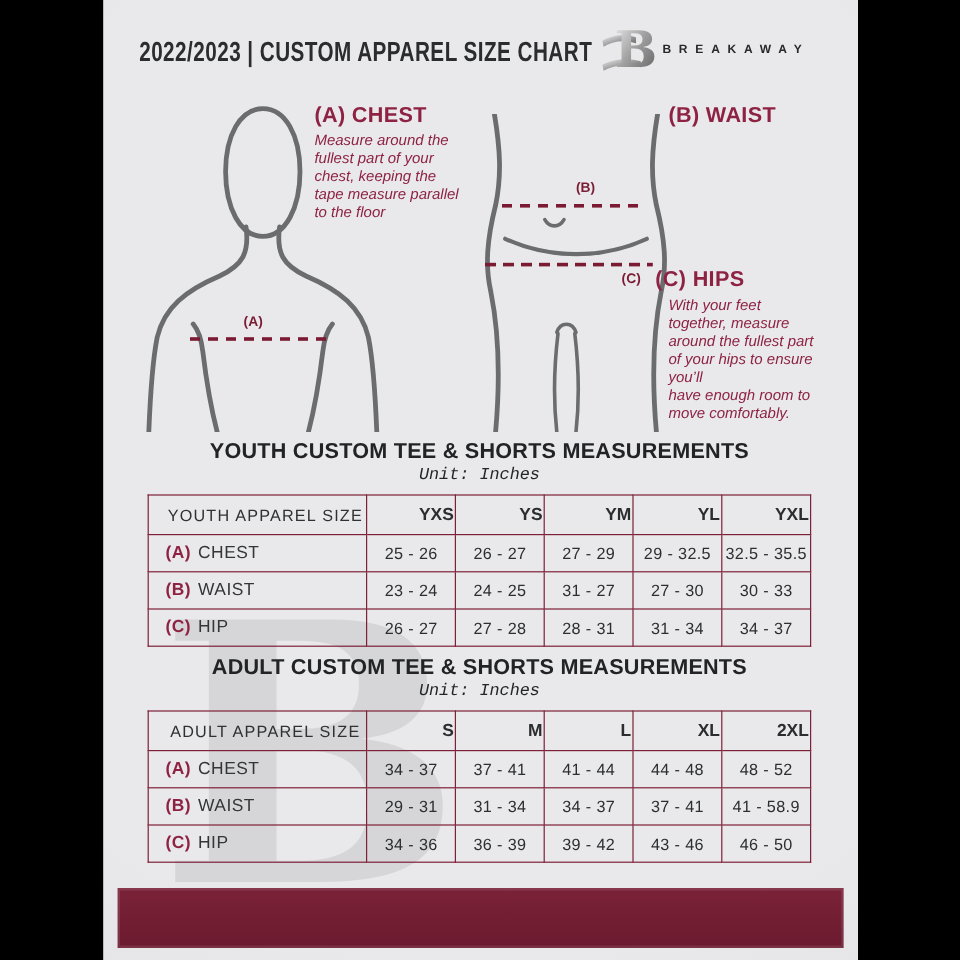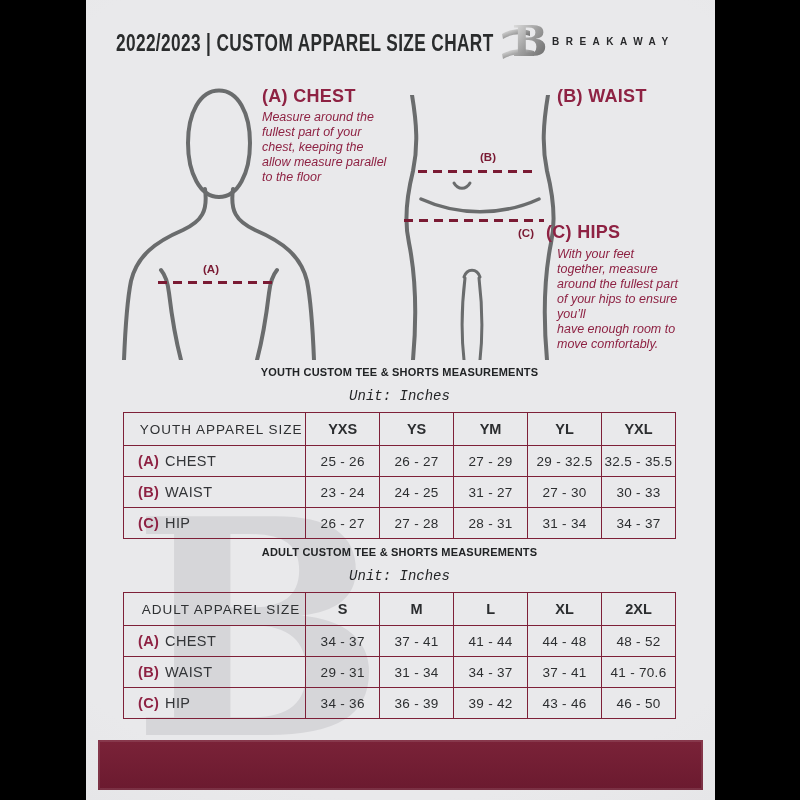--- a/index.html
+++ b/index.html
@@ -27,30 +27,30 @@
   .fig{stroke:#6a6c6d;fill:none;stroke-width:4;stroke-linecap:round;}
   .fig-upper{left:30px;top:85px;} .fig-lower{left:312px;top:95px;}
   .dash{height:3px;background:repeating-linear-gradient(90deg,#7a1a33 0 9px,transparent 9px 15px);z-index:2;}
   .dash-a{left:72px;top:281px;width:114px;}
   .dash-b{left:332px;top:170px;width:114px;}
   .dash-c{left:318px;top:219px;width:140px;}
   .marker{font-size:11.5px;font-weight:bold;color:#7a1a33;z-index:2;}
   .mk-a{left:117px;top:263px;} .mk-b{left:394px;top:151px;} .mk-c{left:432px;top:227px;}
 
   
-  .sec-title{width:553px;left:37px;text-align:center;font-size:11px;font-weight:bold;
+  .sec-title{width:553px;left:37px;text-align:center;font-size:18px;font-weight:bold;
              color:#212325;letter-spacing:.2px;z-index:2;}
   .sec-unit{width:553px;left:37px;text-align:center;font-size:14px;font-style:italic;color:#232527;z-index:2;font-family:Liberation Mono, monospace;}
   .yt-title{top:366px;} .yt-unit{top:388px;}
   .ad-title{top:546px;} .ad-unit{top:568px;}
   table.size{position:absolute;left:37px;width:553px;border-collapse:collapse;table-layout:fixed;z-index:2;}
   .yt-table{top:412px;} .ad-table{top:592px;}
   table.size col.c0{width:33%;} table.size col.cv{width:13.4%;}
   table.size th,table.size td{border:1.5px solid #7e2038;background:transparent;}
-  table.size th{height:30px;font-size:14.5px;font-weight:bold;color:#2b2d2f;text-align:center;}
+  table.size th{height:30px;font-size:14.5px;font-weight:bold;color:#2b2d2f;text-align:right;}
   table.size th.first{font-weight:normal;font-size:13.5px;letter-spacing:1px;text-align:center;
                       padding-left:14px;color:#2f3133;}
   table.size td{height:28px;font-size:13.5px;color:#2c2e30;text-align:center;letter-spacing:.3px;}
   table.size td.rowlbl{text-align:left;padding-left:14px;font-size:14.5px;color:#333538;}
   .rk{font-weight:bold;color:#8e2243;} .rl{margin-left:6px;letter-spacing:.4px;}
 
   
   .watermark{left:46px;top:480px;font-family:"DejaVu Serif",serif;font-weight:bold;
              font-size:300px;line-height:1;color:#d6d6d9;z-index:1;}
   .footer-bar{left:12px;top:740px;width:605px;height:50px;
@@ -106,21 +106,21 @@
     <div class="abs marker mk-a">(A)</div>
     <div class="abs dash dash-b"></div>
     <div class="abs marker mk-b">(B)</div>
     <div class="abs dash dash-c"></div>
     <div class="abs marker mk-c">(C)</div>
 
     <div class="abs m-head h-chest">(A) CHEST</div>
     <div class="abs m-body b-chest">Measure around the
 fullest part of your
 chest, keeping the
-allow measure parallel
+tape measure parallel
 to the floor</div>
     <div class="abs m-head h-waist">(B) WAIST</div>
     <div class="abs m-head h-hips">(C) HIPS</div>
     <div class="abs m-body b-hips">With your feet
 together, measure
 around the fullest part
 of your hips to ensure
 you’ll
 have enough room to
 move comfortably.</div>
@@ -199,21 +199,21 @@
         <td>41 - 44</td>
         <td>44 - 48</td>
         <td>48 - 52</td>
       </tr>
       <tr>
         <td class="rowlbl"><span class="rk">(B)</span><span class="rl">WAIST</span></td>
         <td>29 - 31</td>
         <td>31 - 34</td>
         <td>34 - 37</td>
         <td>37 - 41</td>
-        <td>41 - 70.6</td>
+        <td>41 - 58.9</td>
       </tr>
       <tr>
         <td class="rowlbl"><span class="rk">(C)</span><span class="rl">HIP</span></td>
         <td>34 - 36</td>
         <td>36 - 39</td>
         <td>39 - 42</td>
         <td>43 - 46</td>
         <td>46 - 50</td>
       </tr>
     </tbody>

